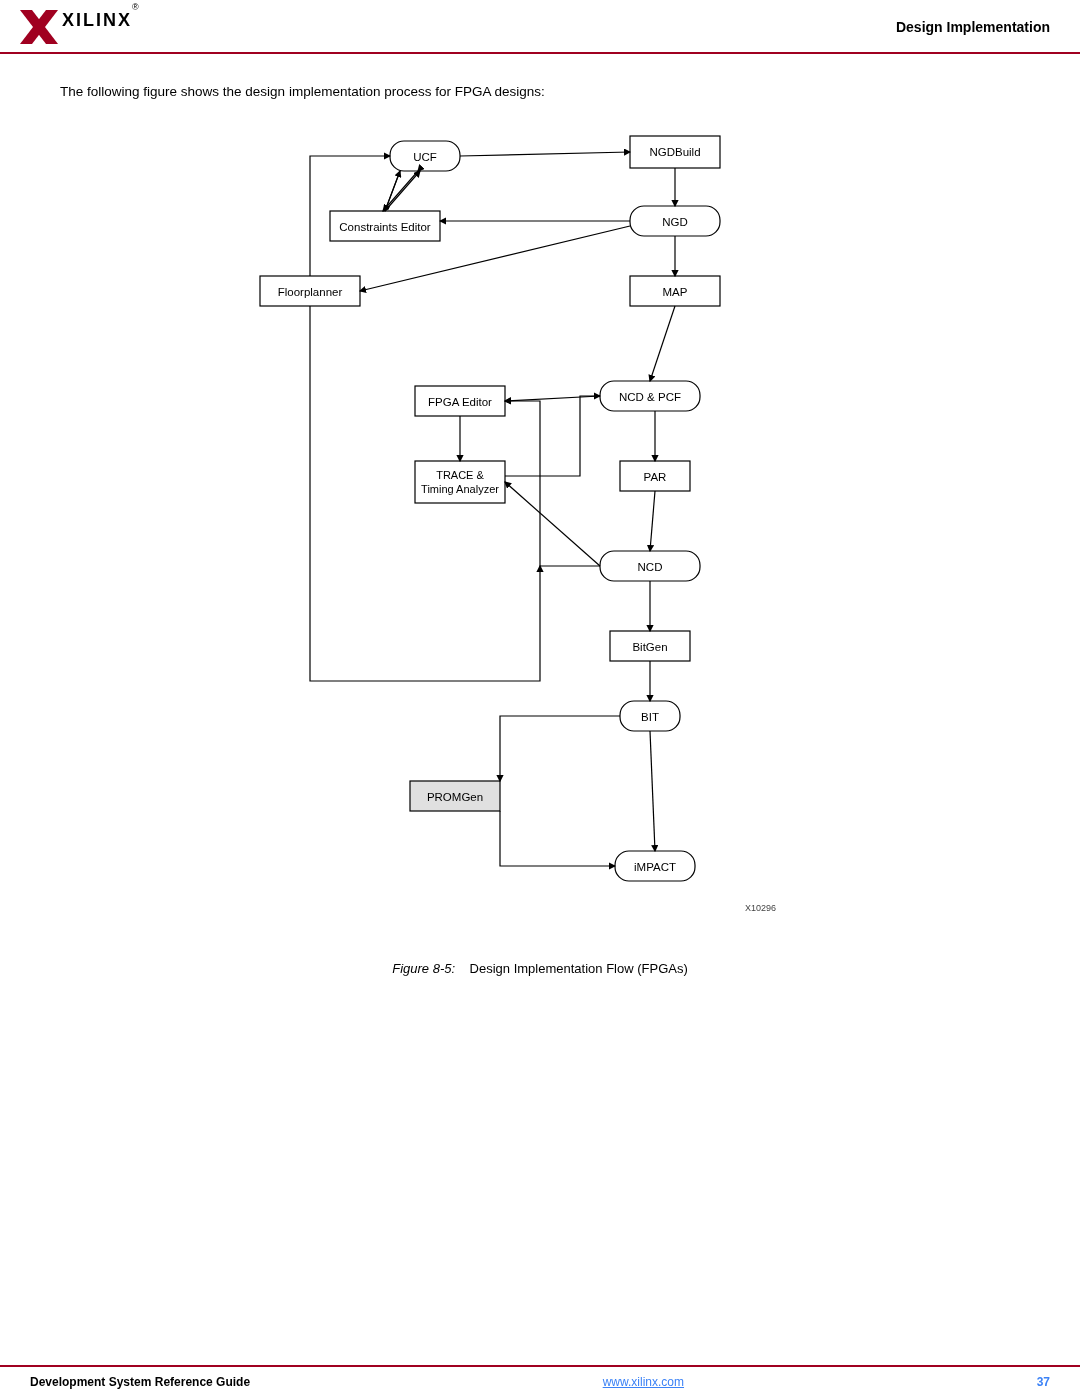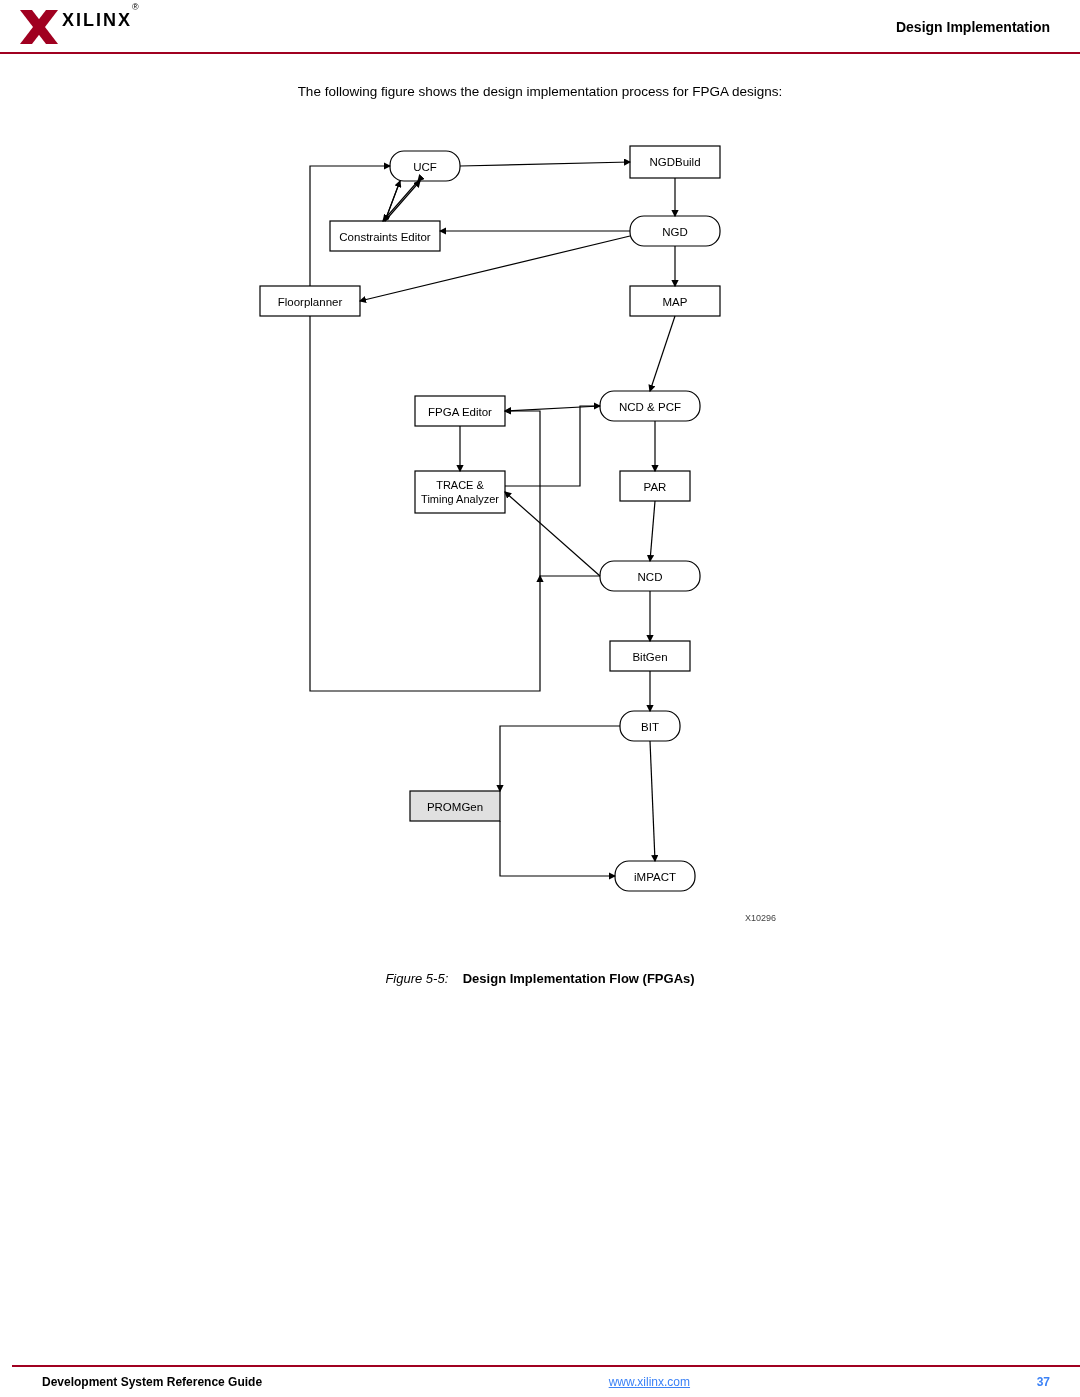--- a/index.html
+++ b/index.html
@@ -30,43 +30,42 @@
       text-align: right;
     }
 
     
     .main-content {
       padding: 30px 60px 20px 60px;
     }
     .intro-text {
       font-size: 13.5px;
       color: #000;
-      text-align: center;
-      margin-bottom: 32px;
+      margin-bottom: 22px;
     }
 
     
     .figure-caption {
       text-align: center;
       font-size: 13px;
       margin-top: 20px;
       margin-bottom: 40px;
     }
     .figure-caption .fig-label {
       font-style: italic;
     }
     .figure-caption .fig-title {
-      font-weight: bold;
+      font-weight: normal;
     }
 
     
     .footer {
       position: absolute;
       bottom: 0;
-      left: 12px;
+      left: 0;
       right: 0;
       border-top: 2px solid #a00020;
       padding: 8px 30px;
       display: flex;
       align-items: center;
       justify-content: space-between;
       font-size: 12px;
     }
     .footer-left {
       font-weight: bold;
@@ -205,21 +204,21 @@
 
     <defs>
       <marker id="arrow" markerWidth="6" markerHeight="6" refX="5" refY="3" orient="auto">
         <path d="M0,0 L0,6 L6,3 z" fill="black"></path>
       </marker>
     </defs>
 
   </svg>
 
   <div class="figure-caption">
-    <span class="fig-label">Figure 5-5:</span>
+    <span class="fig-label">Figure 8-5:</span>
     &nbsp;&nbsp;
     <span class="fig-title">Design Implementation Flow (FPGAs)</span>
   </div>
 
 </div>
 
 <div class="footer">
   <span class="footer-left">Development System Reference Guide</span>
   <span class="footer-center">www.xilinx.com</span>
   <span class="footer-right">37</span>

